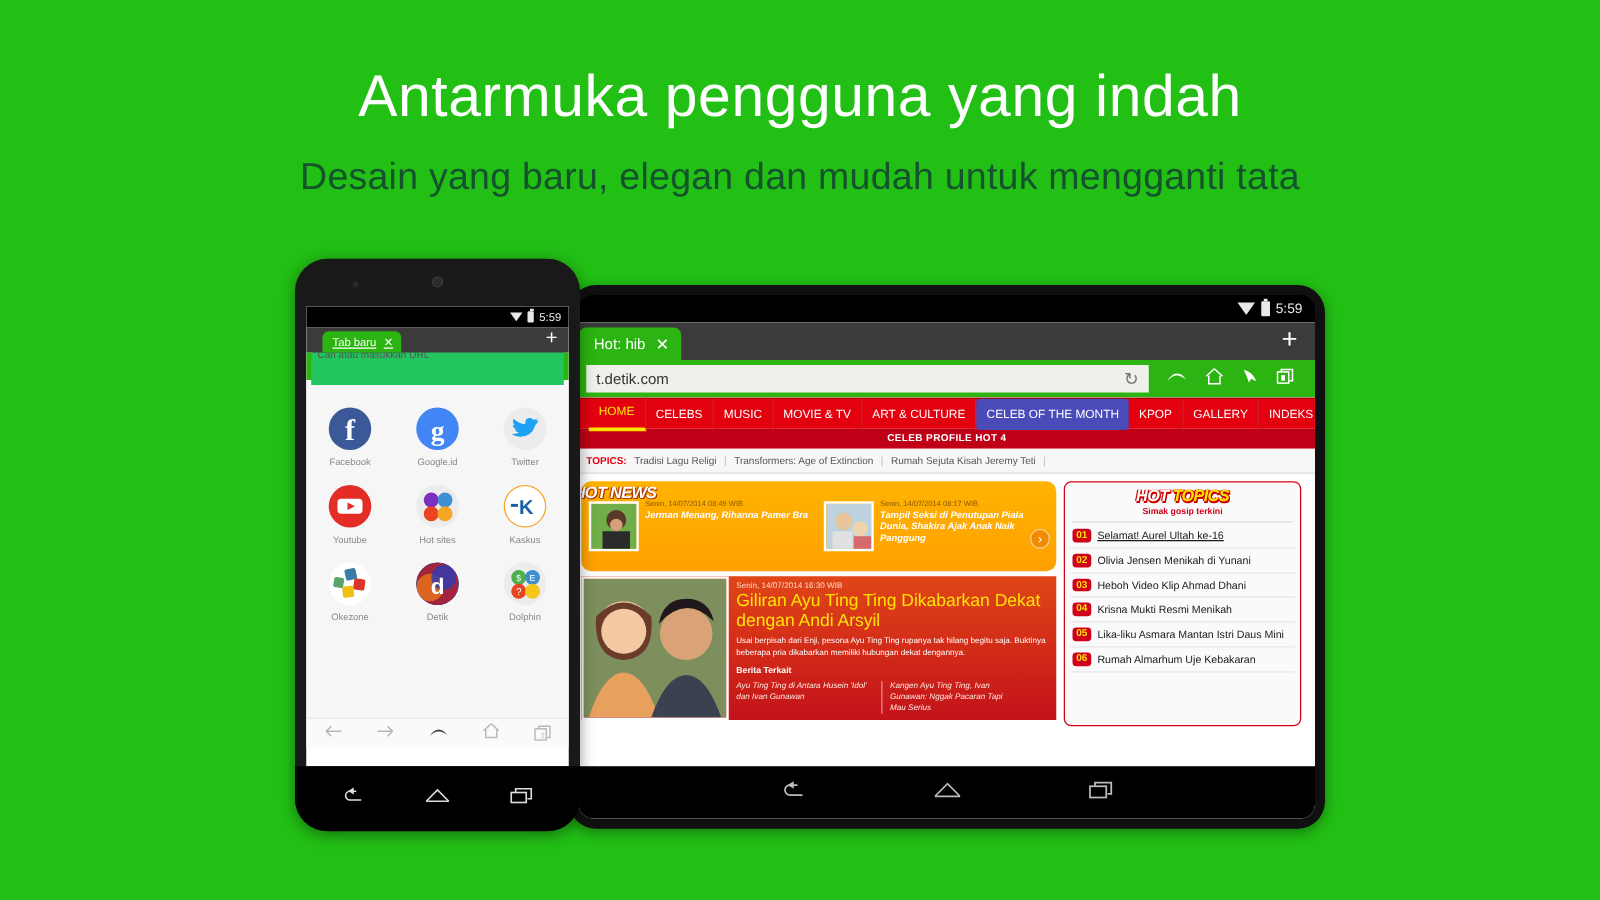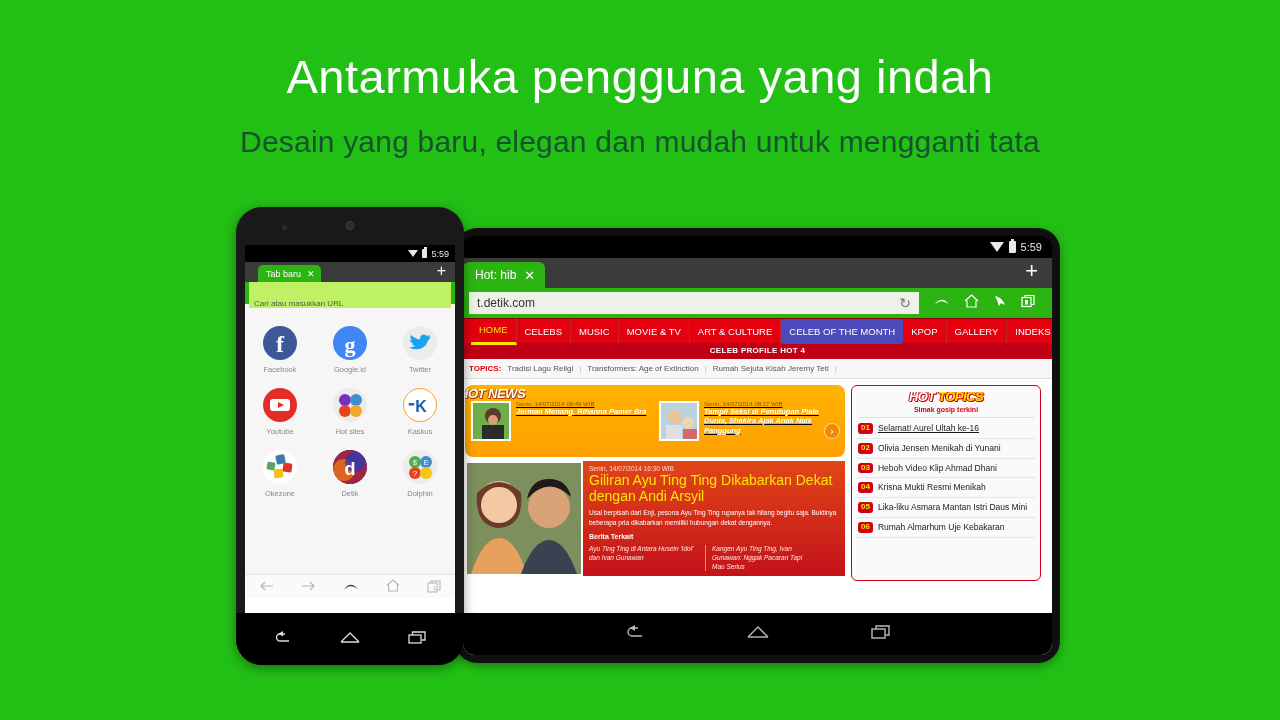--- a/index.html
+++ b/index.html
@@ -145,21 +145,21 @@
     border-radius:8px; position:relative;
     padding:16px 6px 6px 6px; height:72px;
     overflow:hidden;
   }
   .hotnews-badge {
     position:absolute; left:-6px; top:1px;
     color:#fff; font-size:13px; font-weight:bold; font-style:italic;
     text-shadow:1px 1px 0 #b33c00, -1px 0 0 #b33c00, 0 1px 0 #b33c00;
     letter-spacing:-0.5px;
   }
-  .hn-items { display:flex; gap:8px;text-decoration:underline; }
+  .hn-items { display:flex; gap:8px; }
   .hn-item { display:flex; gap:5px; width:180px; }
   .hn-thumb { width:40px; height:40px; border:2px solid #fff; flex:0 0 auto; overflow:hidden; }
   .hn-date { font-size:6px; color:#8a5a00; }
   .hn-title { font-size:7.5px; font-weight:bold; font-style:italic; color:#ffffff; line-height:1.25; }
   .hn-arrow {
     position:absolute; right:5px; top:38px;
     width:16px; height:16px; border-radius:50%;
     background:#f08a00; color:#fff; font-size:10px;
     display:flex; align-items:center; justify-content:center;
     border:1px solid rgba(255,255,255,.6);
@@ -238,27 +238,27 @@
     display:flex; align-items:center; justify-content:flex-end;
     padding-right:6px; gap:4px;
   }
   .phone-status .clock { font-size:9px; }
   .phone-status .ic-wifi { border-left-width:5px; border-right-width:5px; border-top-width:7px; }
   .phone-status .ic-batt { width:5px; height:9px; }
   .p-tabstrip { height:20px; background:#3b3b3b; position:relative; display:flex; align-items:flex-end; }
   .p-tab {
     background:#2cb512; color:#fff; height:17px;
     padding:0 6px 0 8px; display:flex; align-items:center; gap:6px;
-    font-size:9px; border-radius:5px 5px 0 0; margin-left:13px;
+    font-size:9px; border-radius:5px 5px 0 0; margin-left:13px;text-decoration:underline;
   }
   .p-plus { position:absolute; right:9px; top:2px; color:#fff; font-size:16px; line-height:14px; font-weight:300; }
   .p-urlrow { height:22px; background:#2cb512; display:flex; align-items:center; padding:0 4px; }
   .p-urlbox {
-    flex:1; height:29px; background:#bef264; color:#555;
-    font-size:8px; display:flex; align-items:flex-end; padding-left:5px;
+    flex:1; height:29px; background:#22c55e; color:#555;
+    font-size:8px; display:flex; align-items:flex-start; padding-left:5px;
   }
   .speeddial { background:#f6f6f6; height:270px; padding-top:22px; }
   .sd-row { display:flex; justify-content:space-around; margin-bottom:14px; }
   .sd-cell { width:62px; text-align:center; }
   .sd-icon {
     width:34px; height:34px; border-radius:50%;
     margin:0 auto 5px auto; position:relative;
     display:flex; align-items:center; justify-content:center;
     overflow:hidden;
   }

